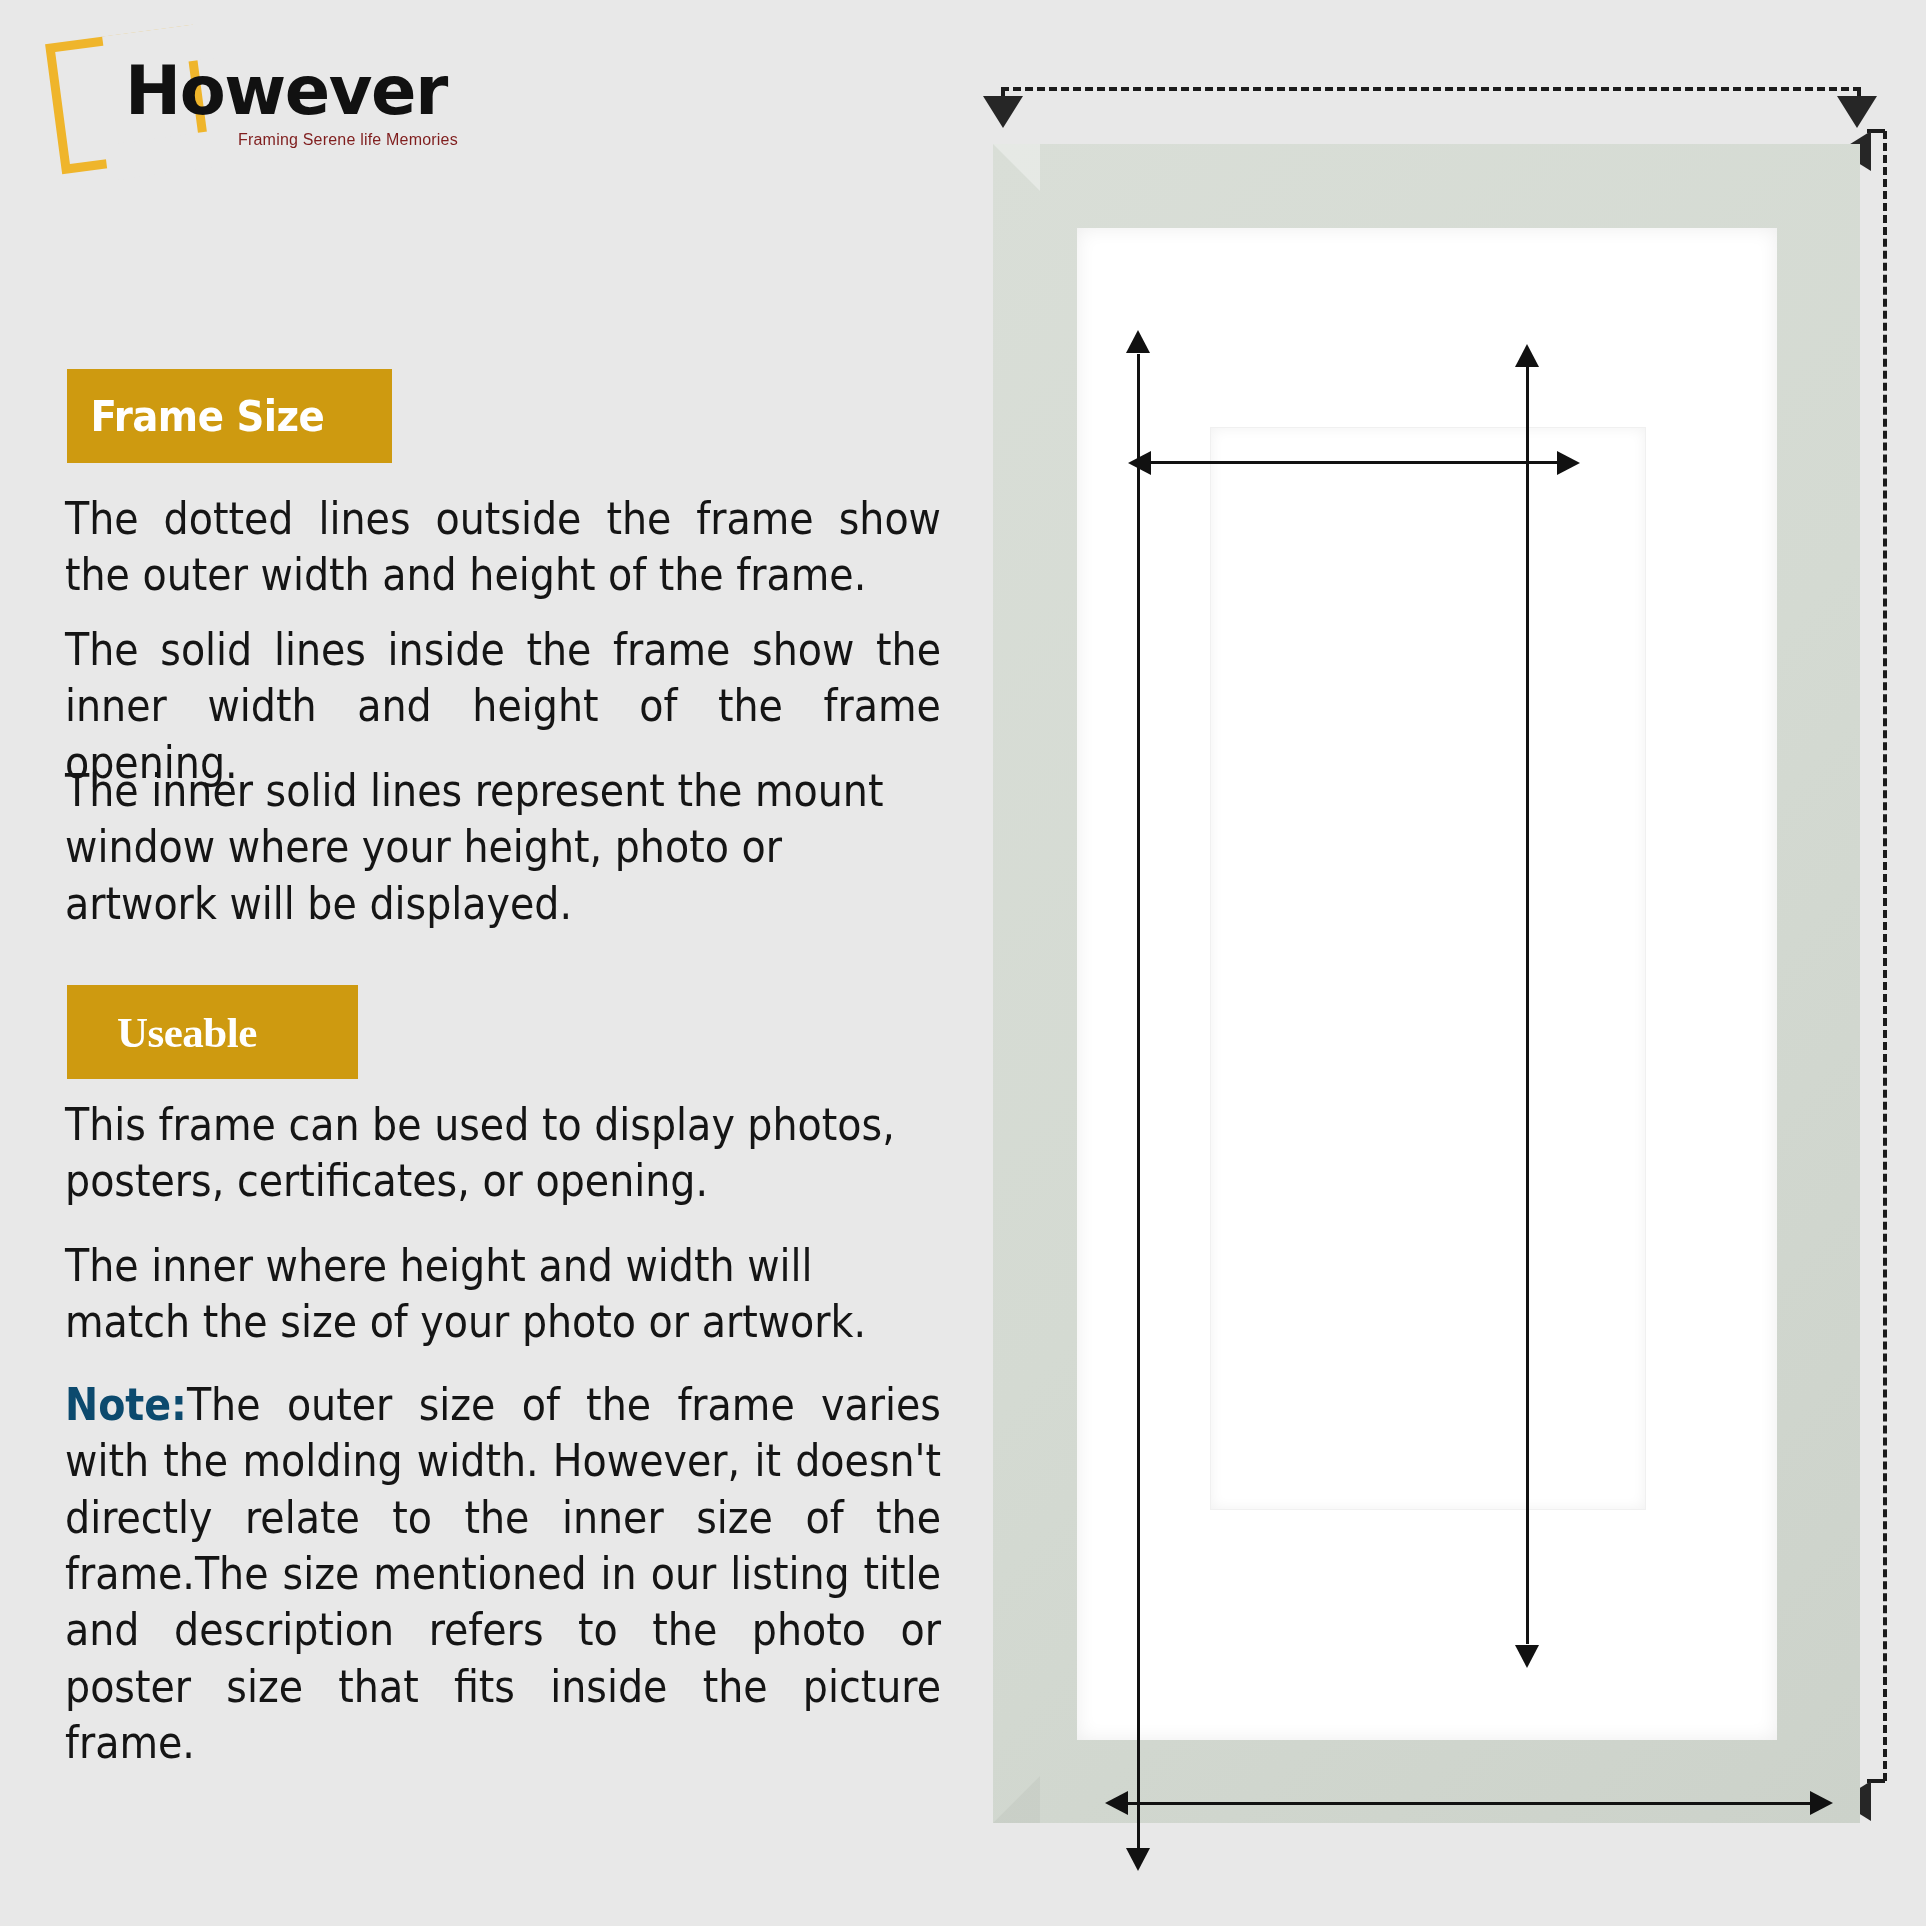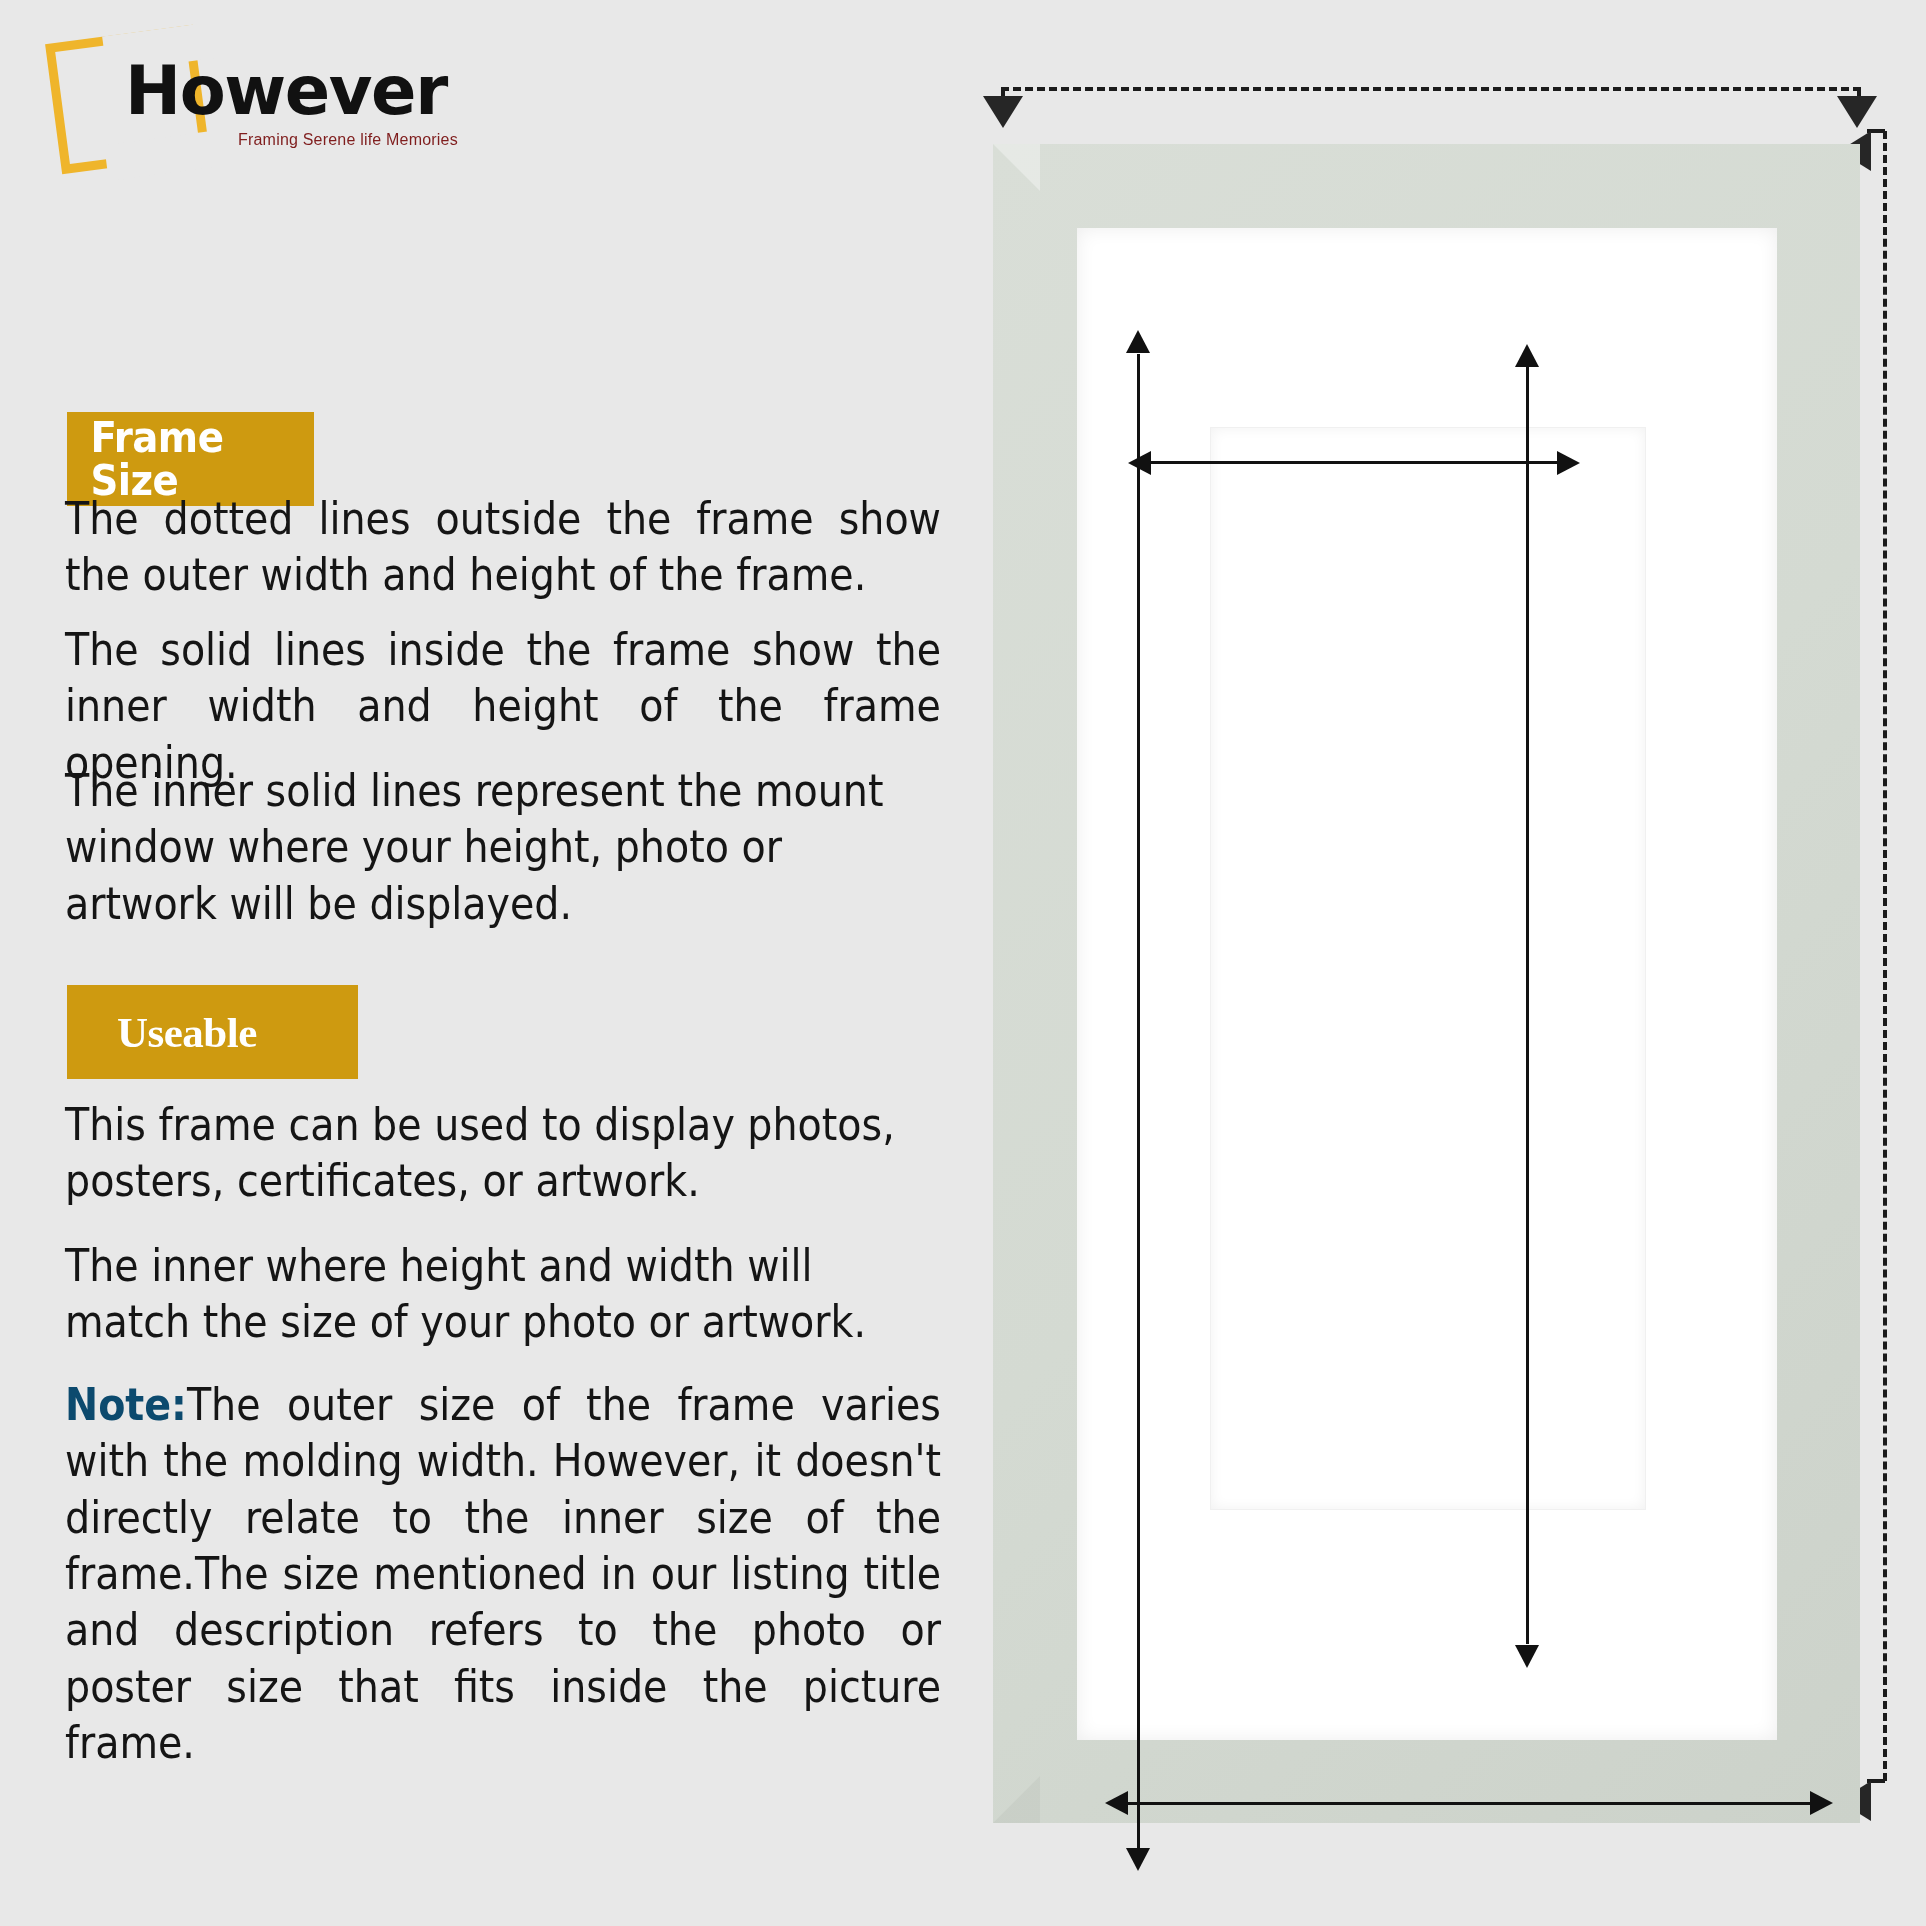--- a/index.html
+++ b/index.html
@@ -91,25 +91,24 @@
     font-weight: 700;
     line-height: 1;
     font-family: "DejaVu Sans Condensed", "DejaVu Sans", sans-serif;
     display: flex;
     align-items: center;
     letter-spacing: -0.5px;
   }
   #badge-frame-size {
     left: 67px;
     top: 369px;
-    width: 247px;
+    width: 325px;
     height: 94px;
     padding-left: 23.5px;
     box-sizing: border-box;
-    margin-top: 43px;
   }
   #badge-useable {
     left: 67px;
     top: 985px;
     width: 291px;
     height: 94px;
     padding-left: 50px;
     box-sizing: border-box;
     font-family: Liberation Serif, serif;
   }
@@ -343,21 +342,21 @@
     </div>
 
     <div class="section-badge" id="badge-frame-size">Frame Size</div>
 
     <div class="para" id="para-1">The dotted lines outside  the  frame show the outer width and height of the frame.</div>
     <div class="para" id="para-2">The solid lines inside the frame show the inner width and height of  the frame opening.</div>
     <div class="para para-left" id="para-3">The inner solid lines represent  the mount window where your height, photo or artwork will be displayed.</div>
 
     <div class="section-badge" id="badge-useable">Useable</div>
 
-    <div class="para para-left" id="para-4">This frame can be used to display photos, posters, certificates, or artwork.</div>
+    <div class="para para-left" id="para-4">This frame can be used to display photos, posters, certificates, or opening.</div>
     <div class="para para-left" id="para-5">The inner where height and width will match the size of your photo or artwork.</div>
 
     <div class="para" id="para-note"><span class="note-label">Note:</span><span>The outer size of the frame varies with the molding width. However, it doesn't directly relate to the inner size of the frame.The size mentioned in our listing title and description refers to the photo or poster size that fits inside the picture frame.</span></div>
   </div>
 
   <div id="frame-diagram">
 
     <div id="dash-top"></div>
     <div id="dash-top-left-tick"></div>
     <div id="dash-top-right-tick"></div>

